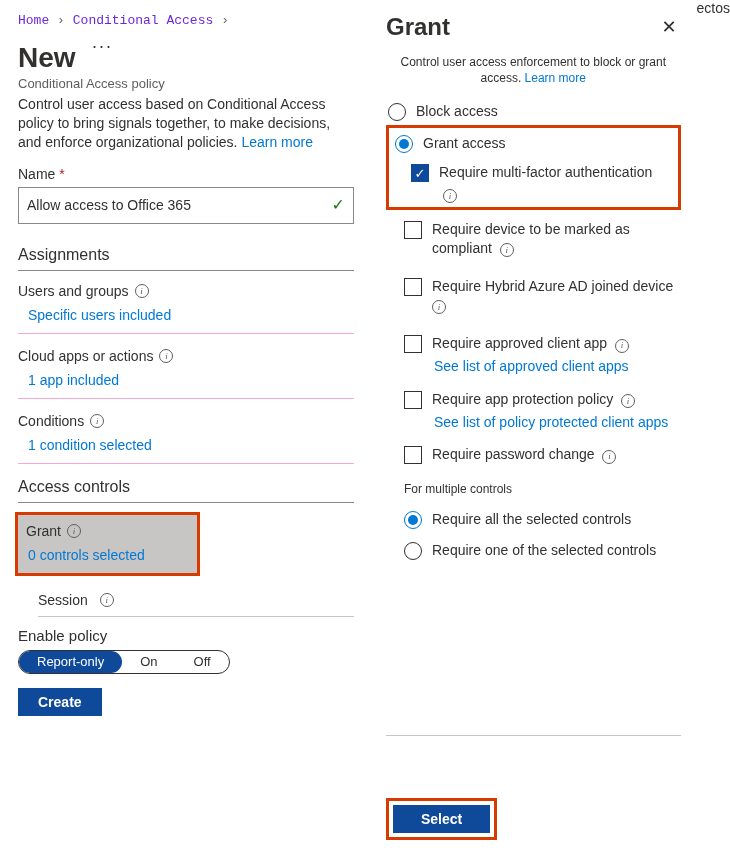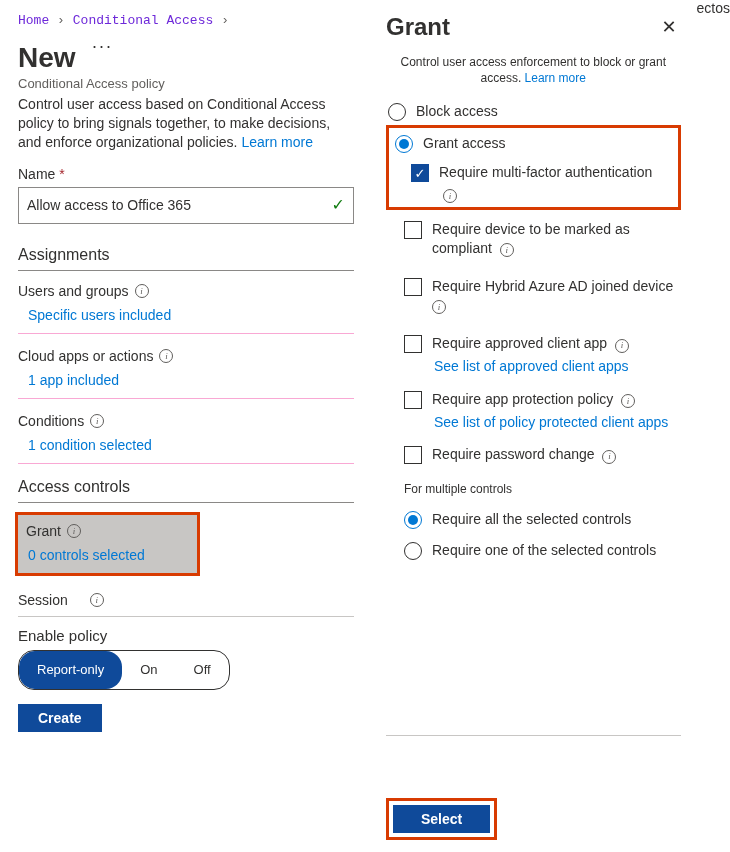--- a/index.html
+++ b/index.html
@@ -130,34 +130,35 @@
     margin: -3px 0 8px -3px;
     width: 185px;
   }
   .grant-item .group-title { margin-bottom: 8px; }
   .grant-item .group-link { margin-left: 2px; }
 
   
   .session-row {
     display: flex;
     align-items: center;
-    gap: 22px;
+    gap: 12px;
     border-bottom: 1px solid #c8c6c4;
     padding: 8px 0 8px 0;
     margin-bottom: 10px;
+    margin-left: 20px;
   }
 
   
   .enable-label { font-size: 15px; margin-bottom: 6px; }
   .seg-toggle {
     display: inline-flex;
     border: 1px solid #323130;
     border-radius: 16px;
     overflow: hidden;
-    height: 40px;
+    height: 24px;
     align-items: stretch;
     margin-bottom: 14px;
   }
   .seg {
     padding: 0 18px;
     font-size: 13px;
     display: flex;
     align-items: center;
     cursor: pointer;
   }

